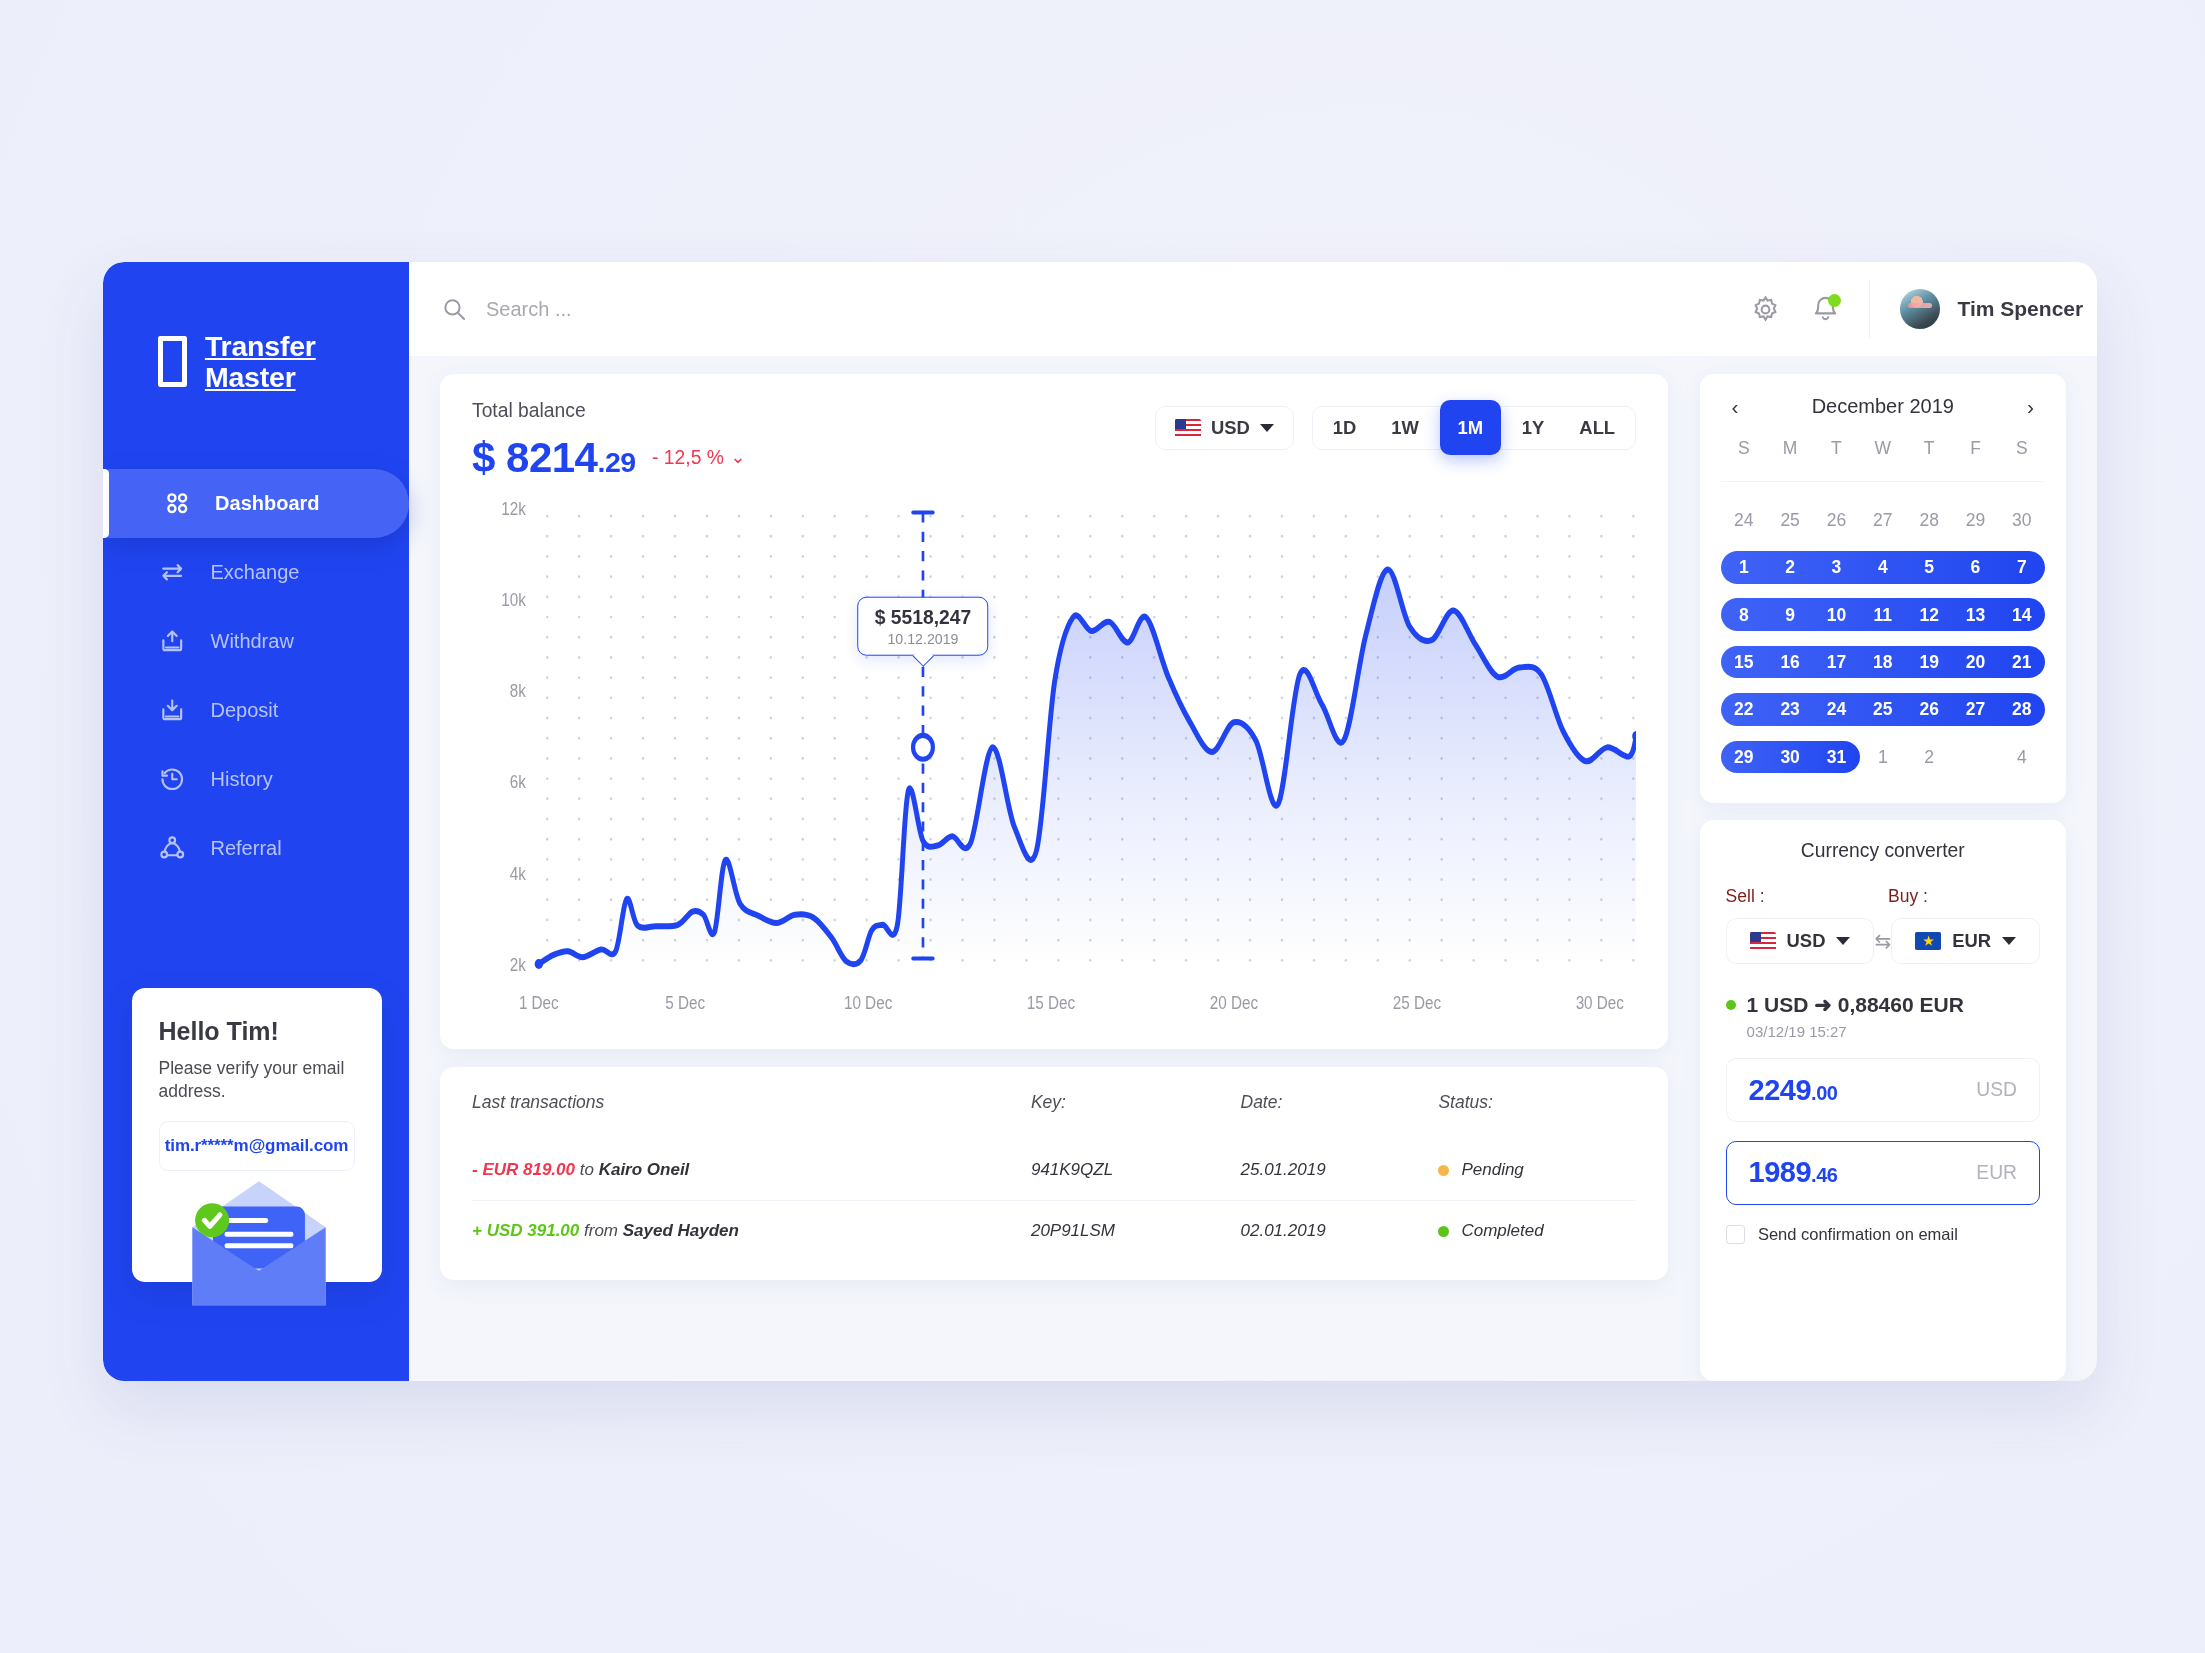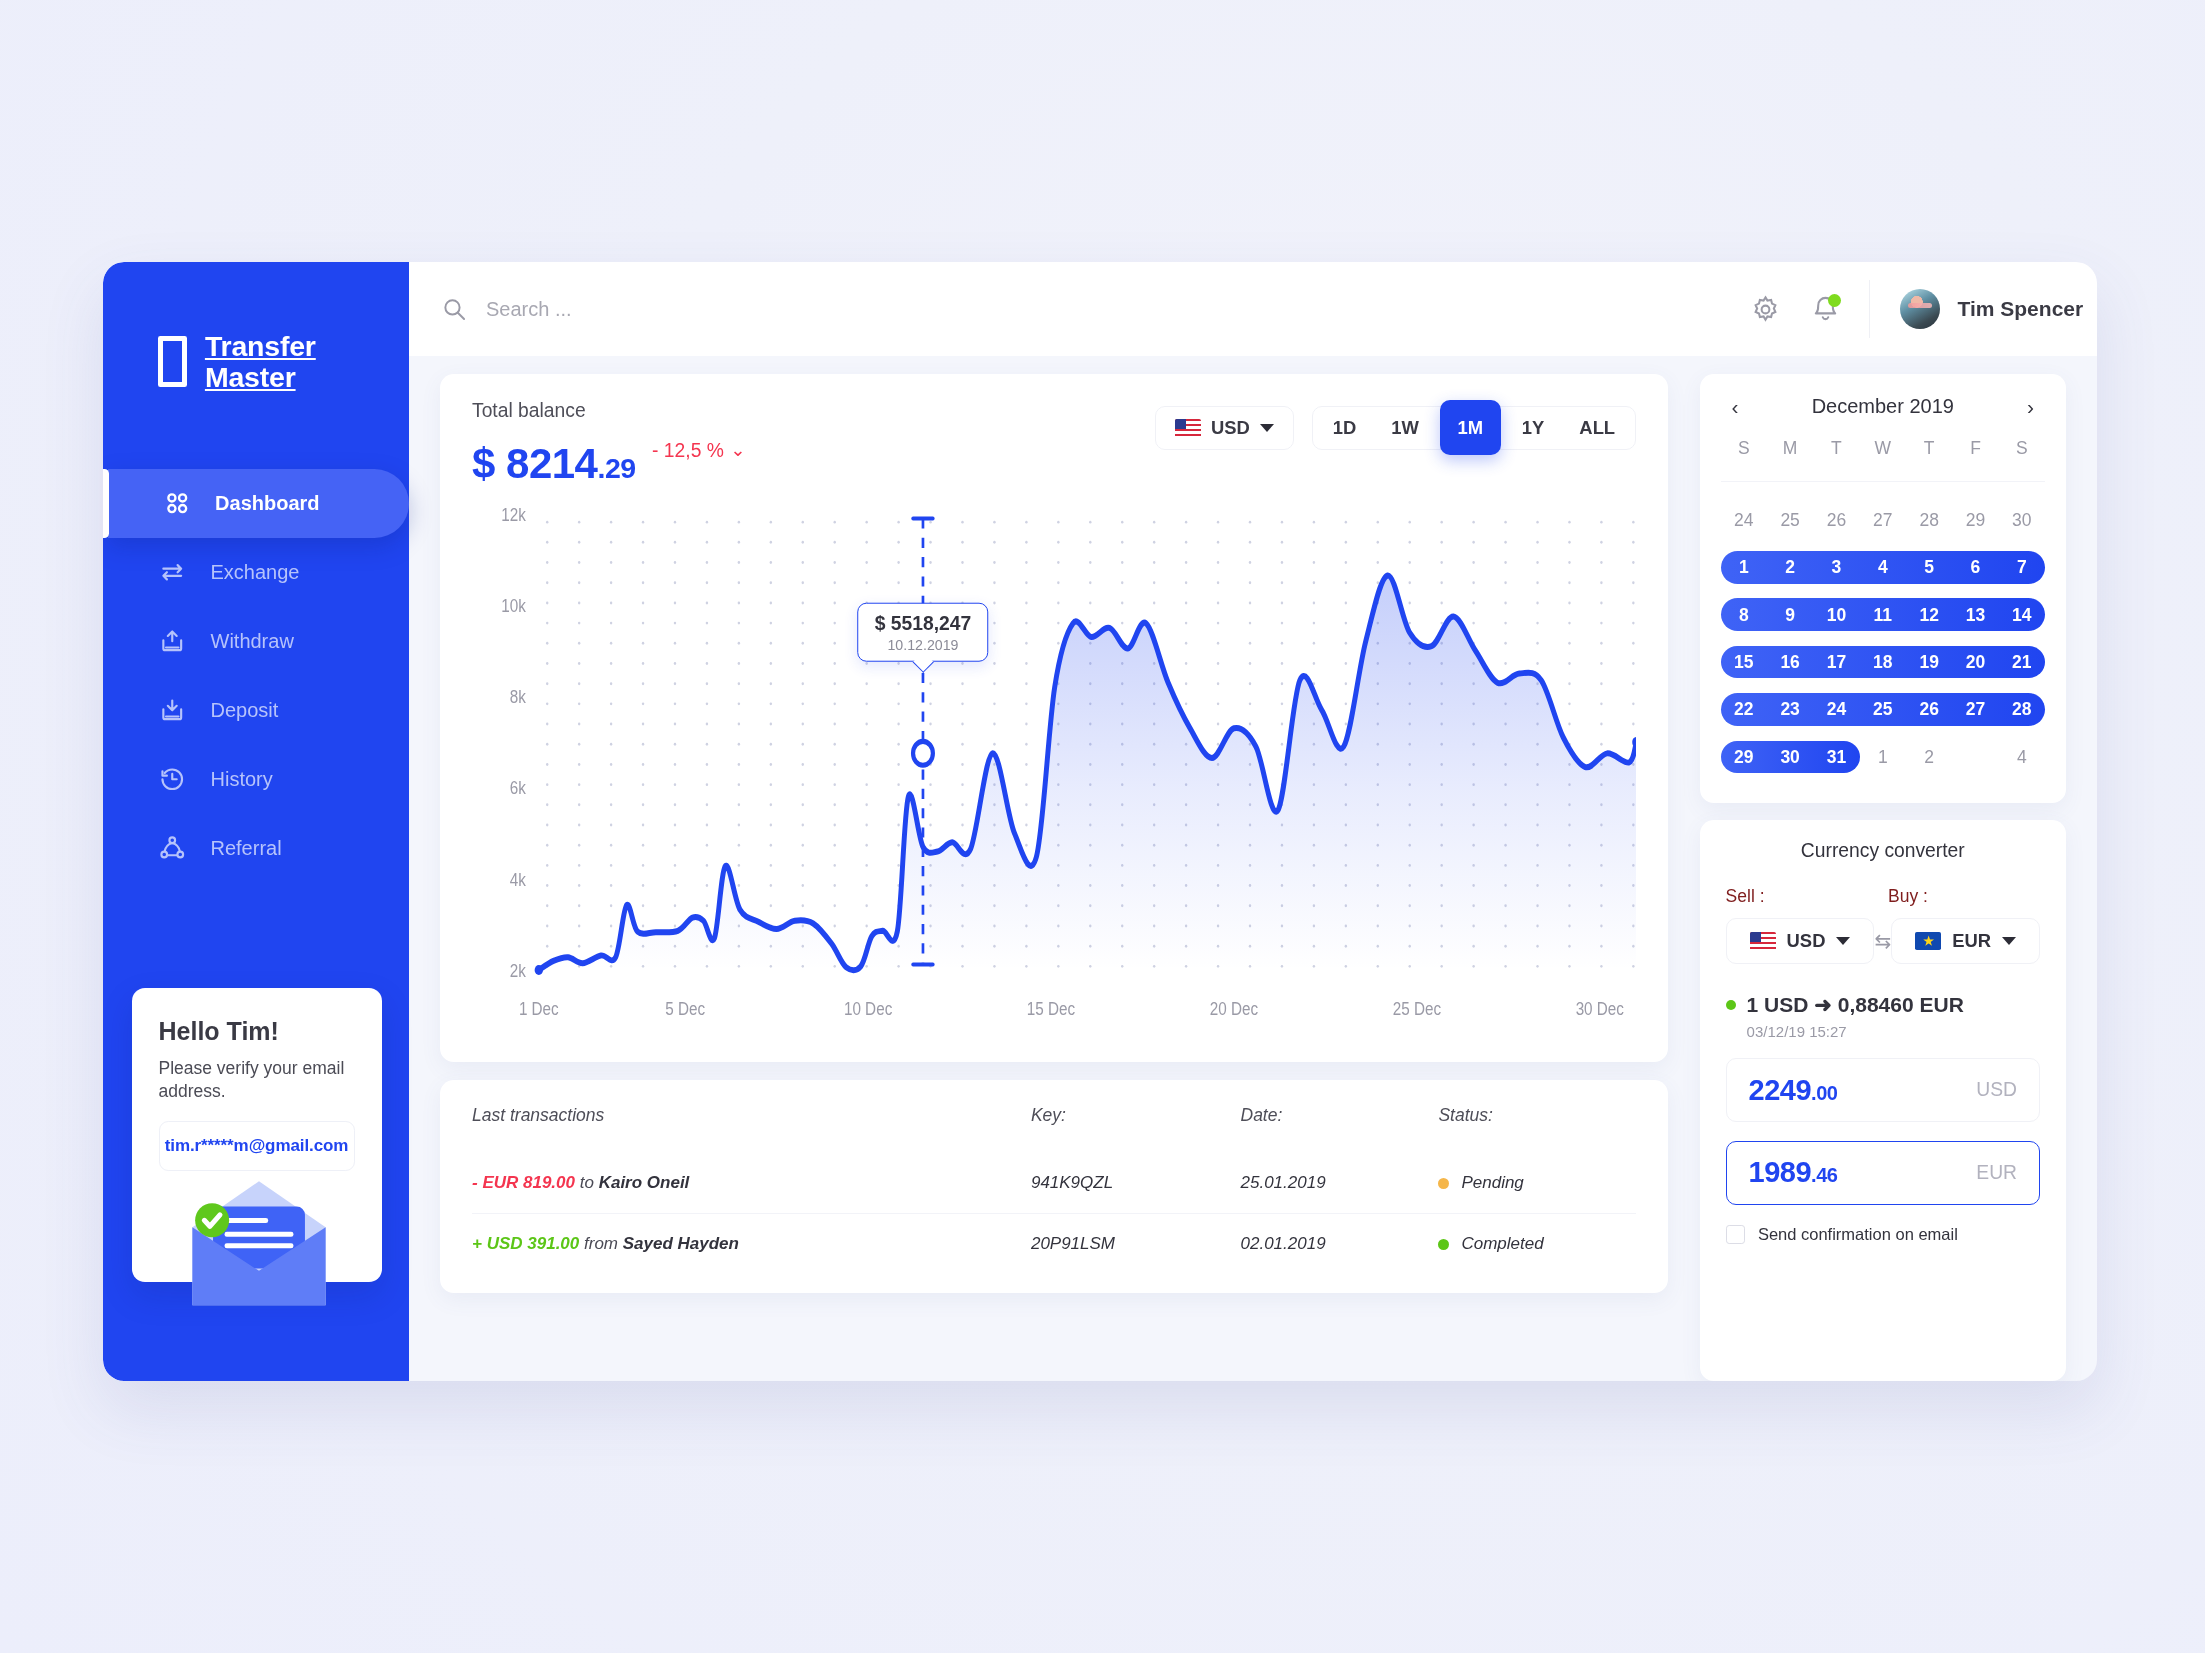--- a/index.html
+++ b/index.html
@@ -122,24 +122,24 @@
 
   .content {
     flex: 1 1 auto; display: flex; gap: 0; padding: 17.5px 0 0 0; min-height: 0;
   }
   .col-left { flex: 1 1 auto; padding: 0 15.6px 0 31px; display:flex; flex-direction:column; gap: 17.5px; min-width:0; }
   .col-right { width: 413px; flex: 0 0 413px; padding: 0 31px 0 15.6px; display:flex; flex-direction:column; gap: 17.5px; }
 
   .card { background:#ffffff; border-radius: 13.8px; box-shadow: 0 6.4px 21px rgba(80,95,160,.07); }
 
   
-  .chart-card { padding: 26px 32px 23px 32px; }
+  .chart-card { padding: 26px 32px 16px 32px; }
   .chart-head { display:flex; align-items:flex-start; justify-content:space-between; }
   .bal-label { font-size: 19.3px; color:#4e4e58; }
-  .bal-row { display:flex; align-items:flex-start; gap: 16.5px; margin-top: 18px; }
+  .bal-row { display:flex; align-items:center; gap: 16.5px; margin-top: 12px; }
   .bal-main { font-size: 42px; font-weight: 700; color:#2045f0; letter-spacing:-0.5px; }
   .bal-main .cents { font-size: 28.5px; }
   .bal-delta { font-size: 19.3px; color:#f4354f; display:flex; align-items:center; gap: 6.4px; }
   .delta-caret { font-size: 18.4px; line-height:1; }
 
   .chart-controls { display:flex; align-items:center; gap: 17.5px; padding-top: 6.4px; }
   .pill {
     border: 1.4px solid #f0f1f6; border-radius: 10px; height: 44px;
     display:flex; align-items:center; gap: 10px; padding: 0 19.3px;
     font-size: 18.4px; color:#3a3a44; font-weight:600;

